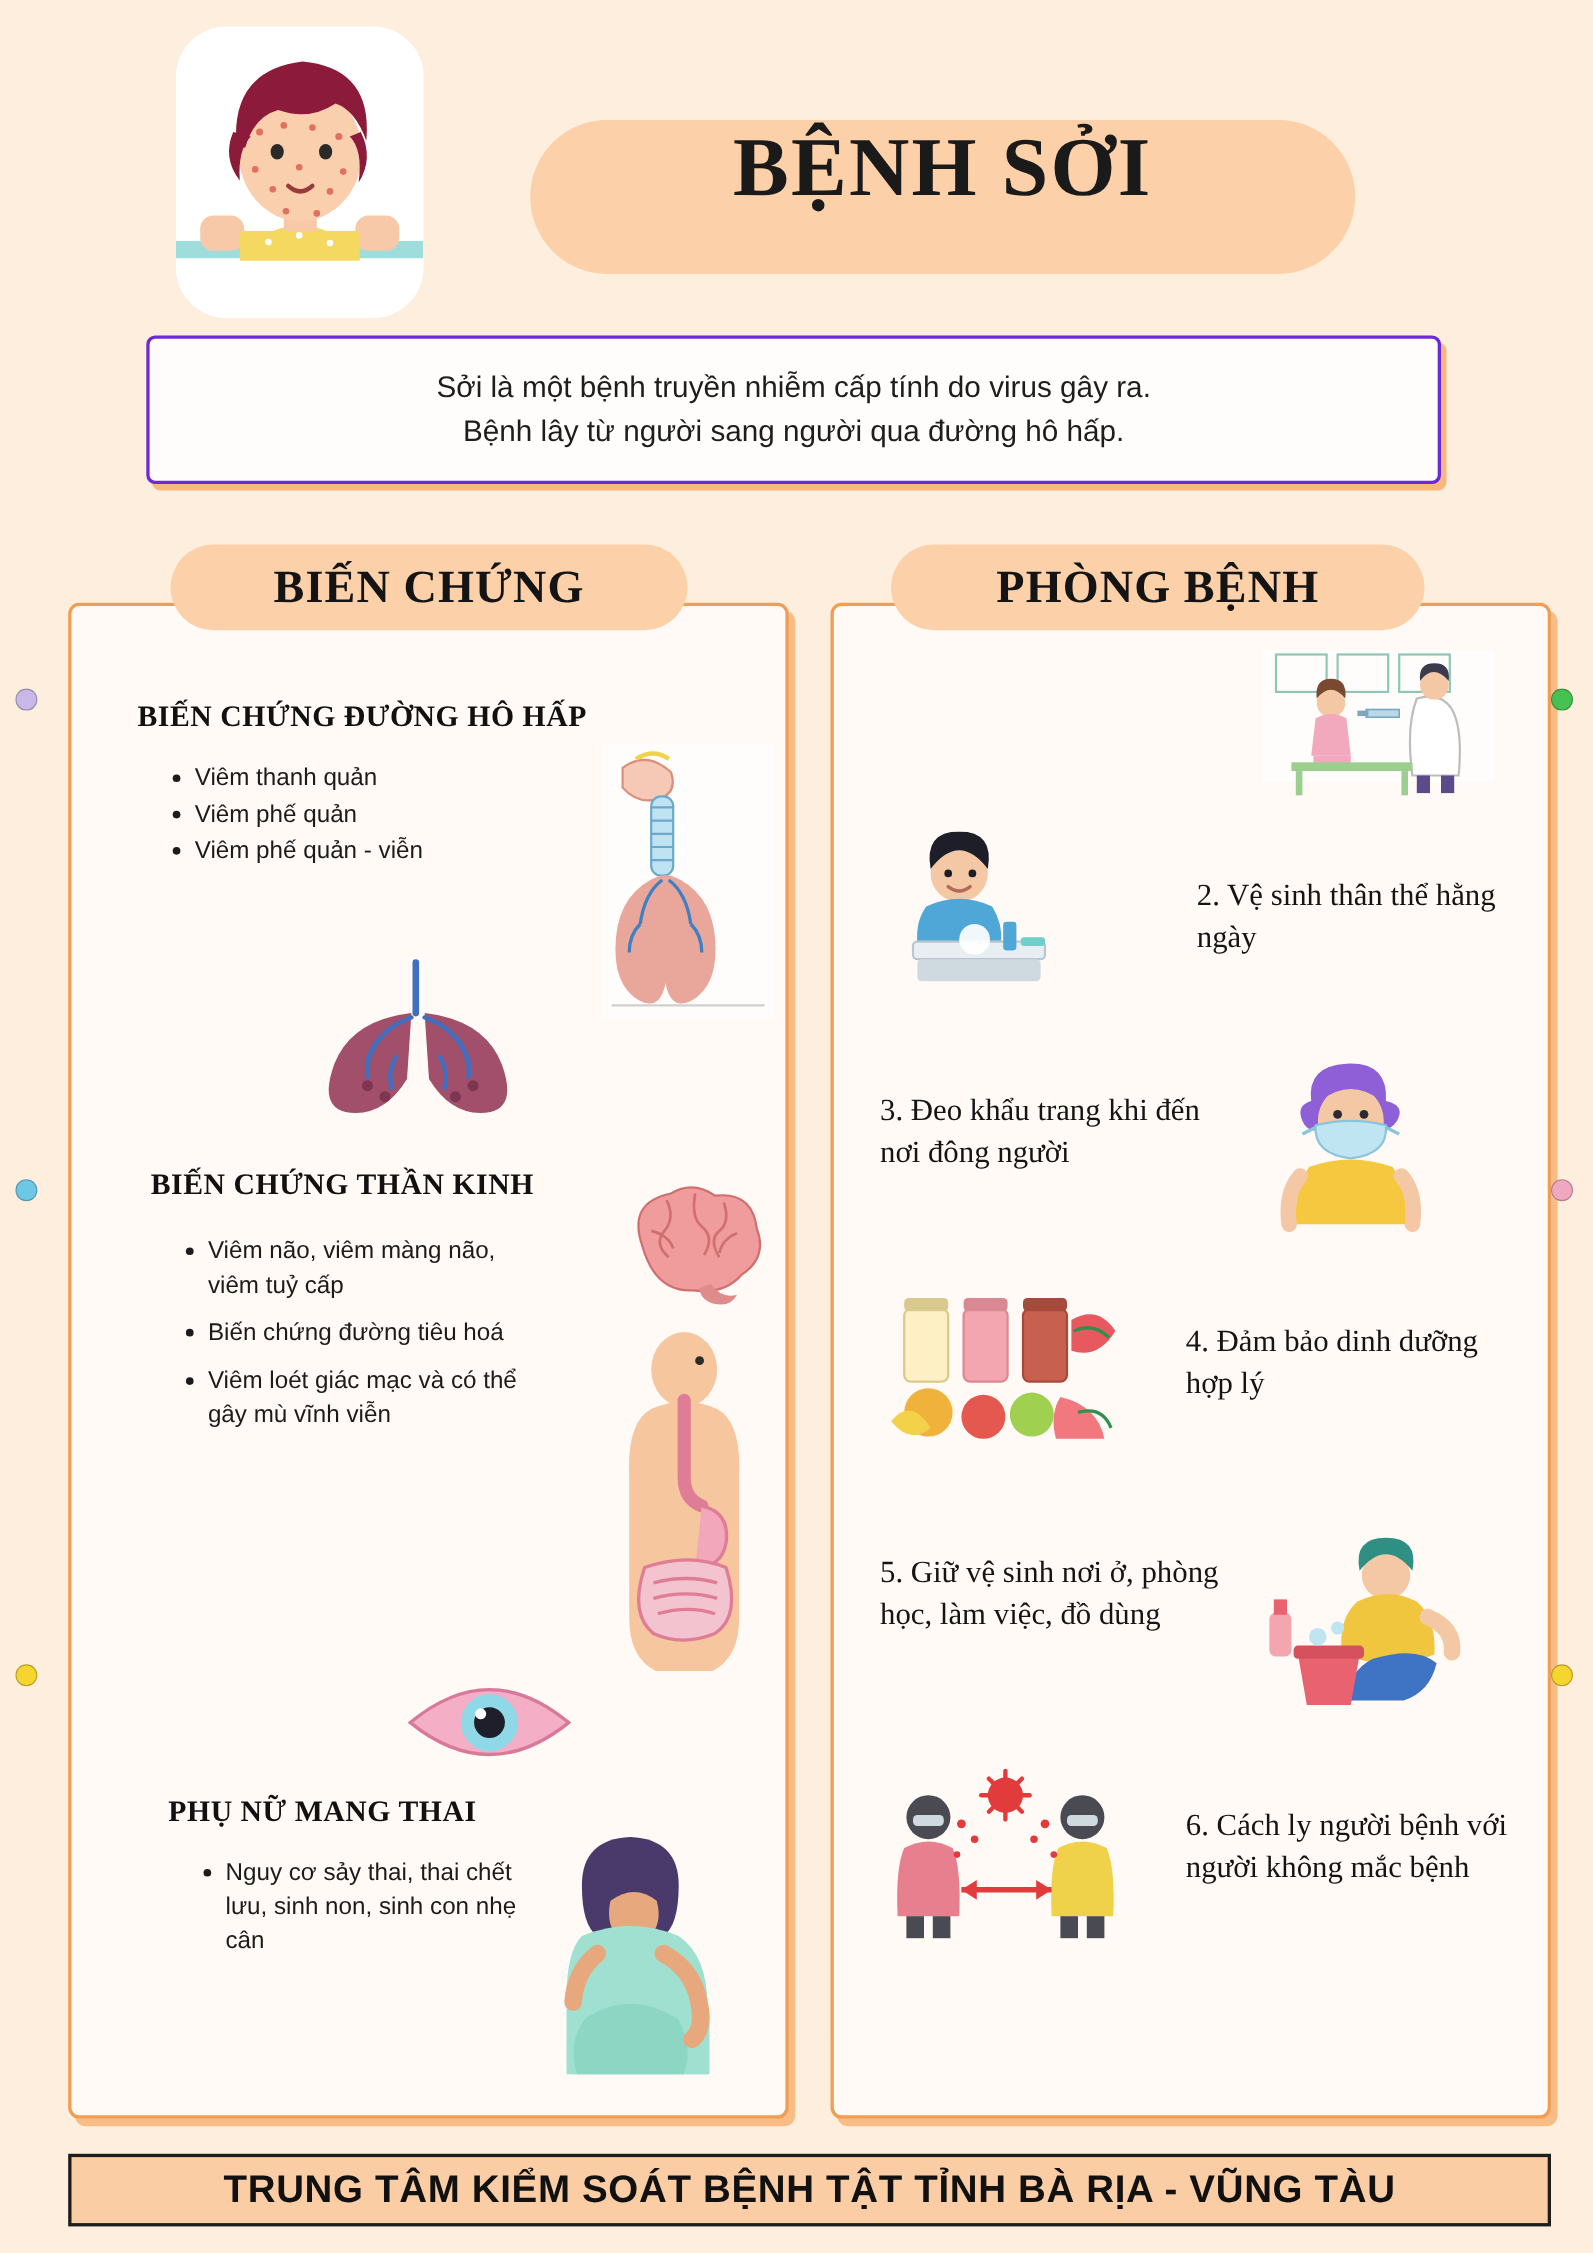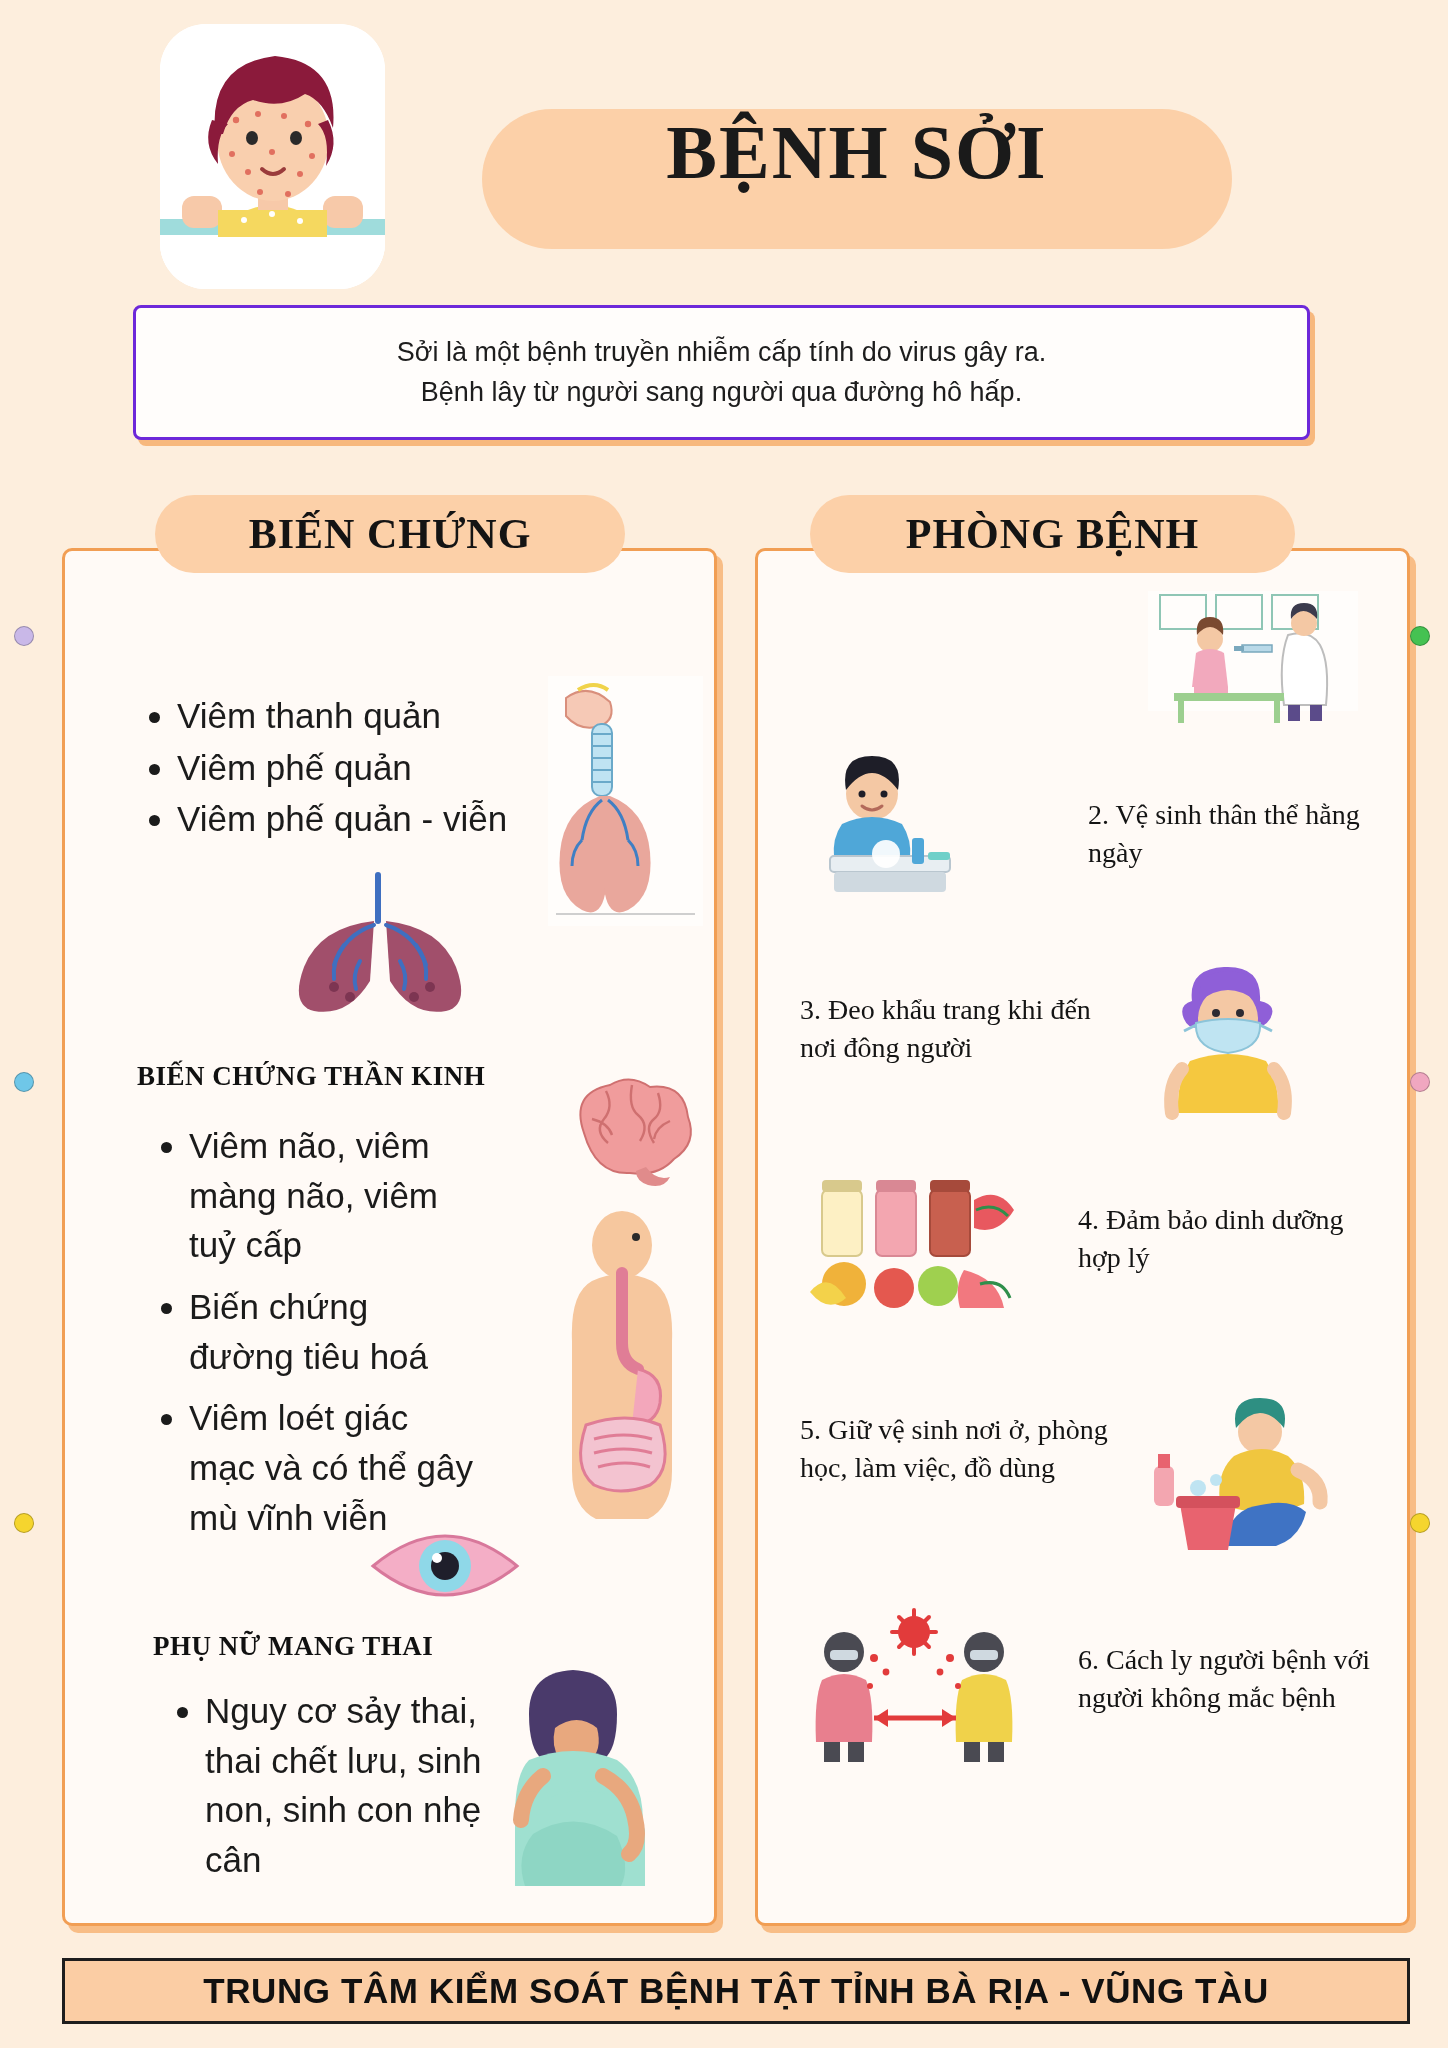--- a/index.html
+++ b/index.html
@@ -96,21 +96,21 @@
   
   .sec-head {
     font-family: "Liberation Serif", serif;
     font-weight: bold;
     font-size: 27px;
     color: #111;
     letter-spacing: .5px;
   }
   .bullets { margin: 0; padding-left: 52px; }
   .bullets li {
-    font-size: 35px;
+    font-size: 22px;
     color: #1b1b1b;
     line-height: 1.42;
     margin-bottom: 2px;
   }
   .abs { position: absolute; }
 
   
   .prev-item { position: absolute; }
   .prev-text {
     font-family: "Liberation Serif", serif;
@@ -206,20 +206,21 @@
 
 <div class="col-pill" id="pill-left">
   <span>BIẾN CHỨNG</span>
 </div>
 <div class="col-pill" id="pill-right">
   <span>PHÒNG BỆNH</span>
 </div>
 
 <div class="panel" id="panel-left">
 
+  <div class="abs sec-head" style="left:60px; top:85px;">BIẾN  CHỨNG ĐƯỜNG HÔ HẤP</div>
 
   <ul class="abs bullets" style="left:60px; top:140px; width:390px;">
     <li>Viêm thanh quản</li>
     <li>Viêm phế quản</li>
     <li>Viêm phế quản - viễn</li>
   </ul>
 
   <div class="abs" style="left:483px; top:125px;">
     <svg width="155" height="250" viewBox="0 0 155 250">
       <rect x="0" y="0" width="155" height="250" fill="#fffdfb"></rect>

